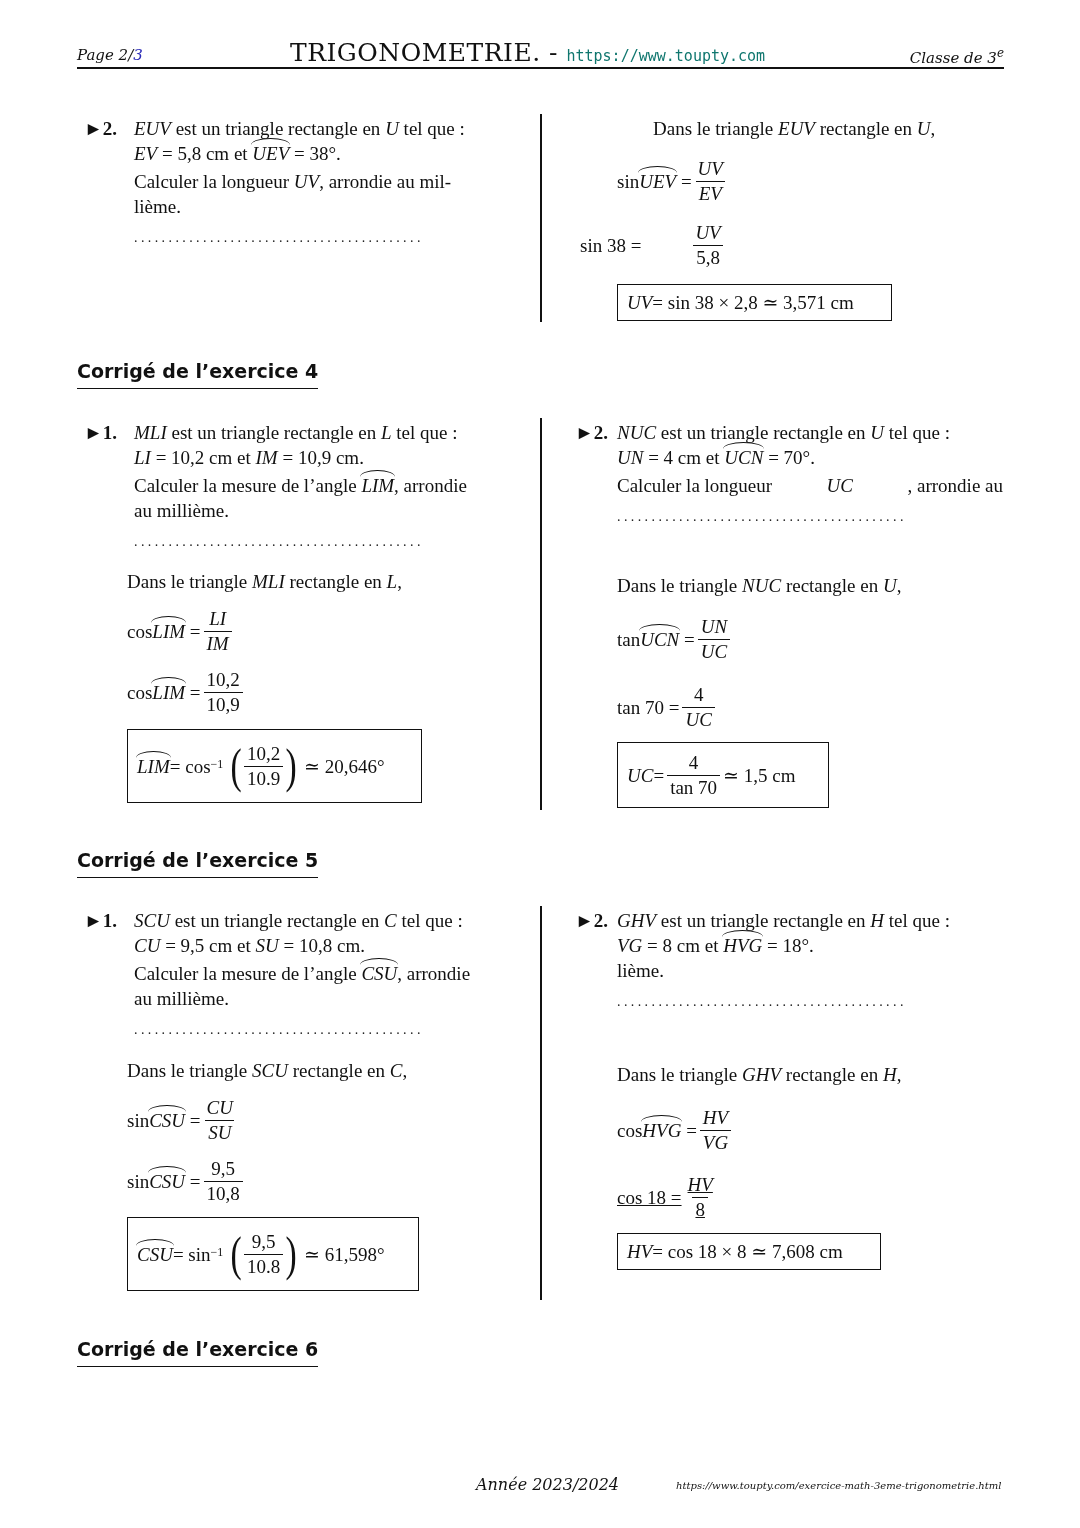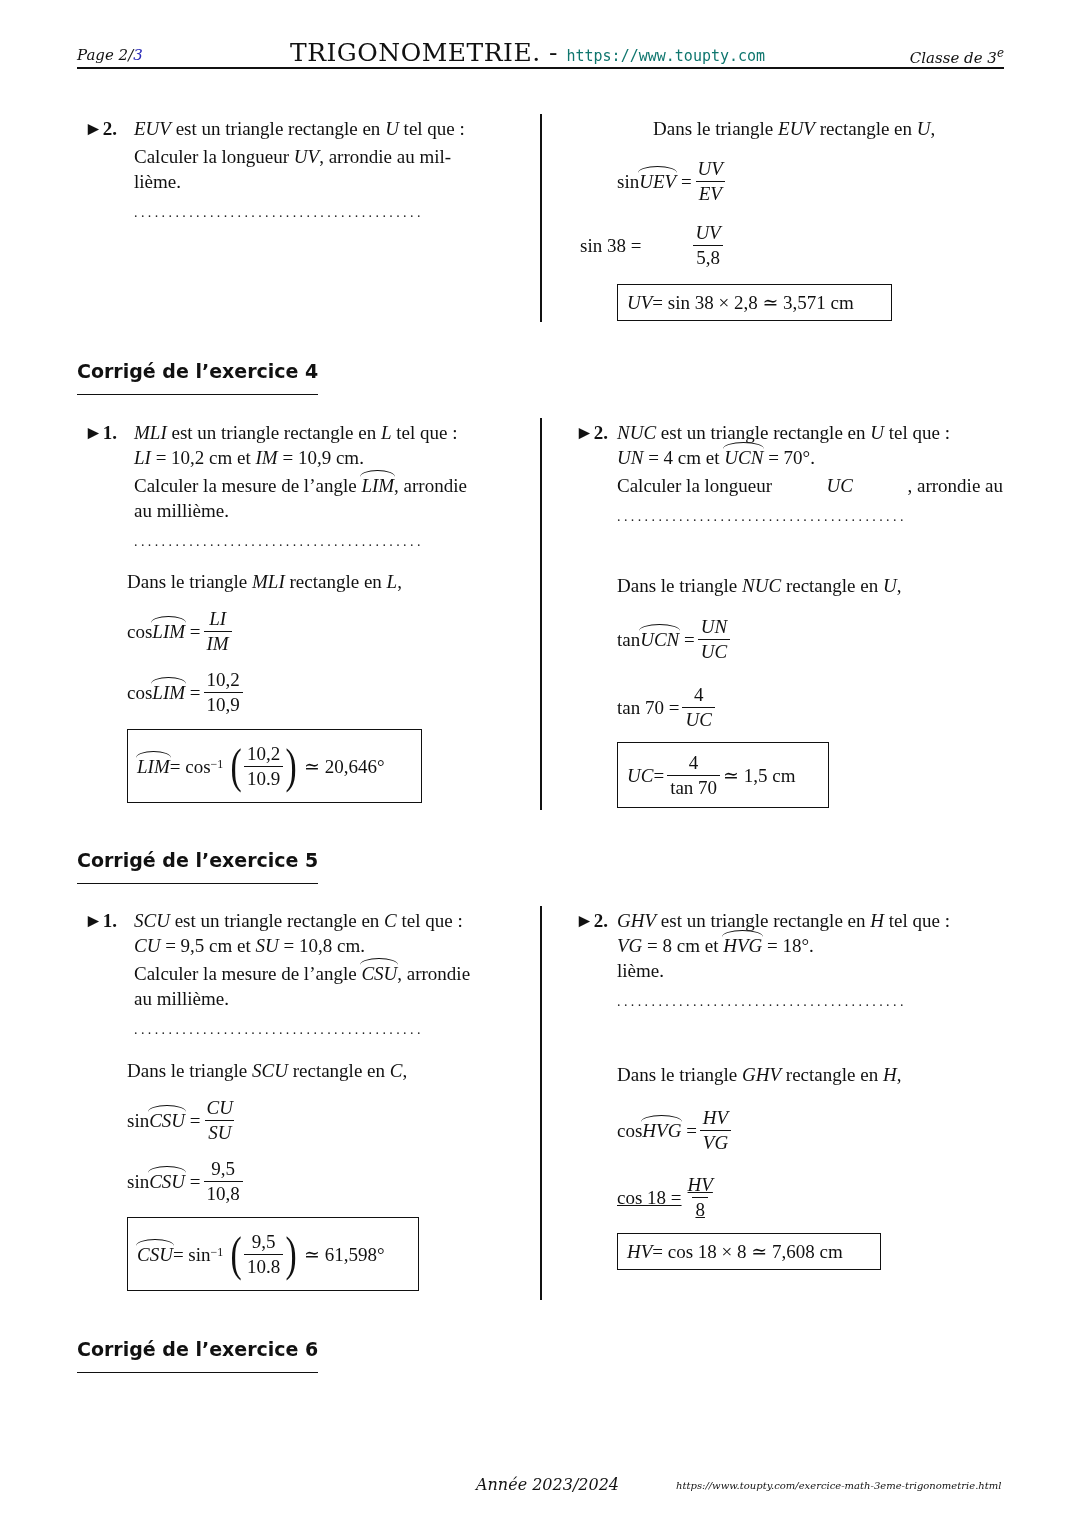--- a/index.html
+++ b/index.html
@@ -25,37 +25,38 @@
   .hat::before { content:""; position:absolute; left:-1px; right:-1px; top:-3px; height:6px; border-top:1.3px solid #111; border-radius:50% 50% 0 0 / 100% 100% 0 0; }
 
   .frac { display:inline-flex; flex-direction:column; align-items:center; vertical-align:middle; margin:0 3px; }
   .frac .num { padding:0 3px; line-height:24px; }
   .frac .den { padding:0 3px; line-height:24px; border-top:1.3px solid #111; }
   .eq { position:absolute; white-space:nowrap; display:flex; align-items:center; }
   .box { position:absolute; border:1.5px solid #111; display:flex; align-items:center; padding:0 9px; white-space:nowrap; box-sizing:border-box; }
   .paren { font-size:48px; line-height:48px; font-weight:200; transform:scaleX(0.7); display:inline-block; }
   sup { font-size:12px; }
 
-  .section { left:77px; font-family:"DejaVu Sans","Liberation Sans",sans-serif; font-weight:bold; font-size:19px; padding-bottom:12px; border-bottom:1.6px solid #111; white-space:nowrap; }
+  .section { left:77px; font-family:"DejaVu Sans","Liberation Sans",sans-serif; font-weight:bold; font-size:19px; padding-bottom:6px; border-bottom:1.6px solid #111; white-space:nowrap; }
 
   .foot-year { left:476px; top:1475px; font-style:italic; font-size:16px; }
   .foot-url { left:676px; top:1480px; font-style:italic; font-size:10px; }
 </style>
 </head>
 <body>
 
 <div class="abs hdr-left"><span>Page 2/</span><span class="pg-total">3</span></div>
 <div class="abs hdr-title"><span>TRIGONOMETRIE. - </span><span class="url">https://www.toupty.com</span></div>
 <div class="abs hdr-right"><span>Classe de 3</span><sup>e</sup></div>
 <div class="abs hdr-rule"></div>
 
 <div class="item ser" style="left:84px; top:116px; width:430px; height:140px;">
   <span class="marker">►2.</span>
   <div class="body">
     <div><span class="i">EUV</span><span> est un triangle rectangle en </span><span class="i">U</span><span> tel que :</span></div>
+    <div><span class="i">EV</span><span> = 5,8 cm et </span><span class="i hat">UEV</span><span> = 38°.</span></div>
     <div style="margin-top:3px"><span>Calculer la longueur </span><span class="i">UV</span><span>, arrondie au mil-</span></div>
     <div>lième.</div>
     <div class="dots" style="margin-top:6px">..........................................</div>
   </div>
 </div>
 <div class="abs vline" style="left:540px; top:114px; height:208px;"></div>
 <div class="abs ser" style="left:617px; top:116px; white-space:nowrap;margin-left:36px;"><span>Dans le triangle </span><span class="i">EUV</span><span> rectangle en </span><span class="i">U</span><span>,</span></div>
 <div class="eq ser" style="left:617px; top:157px;"><span>sin </span><span class="i hat">UEV</span>&nbsp;=<span class="frac">
       <span class="num i">UV</span>
       <span class="den i">EV</span>

